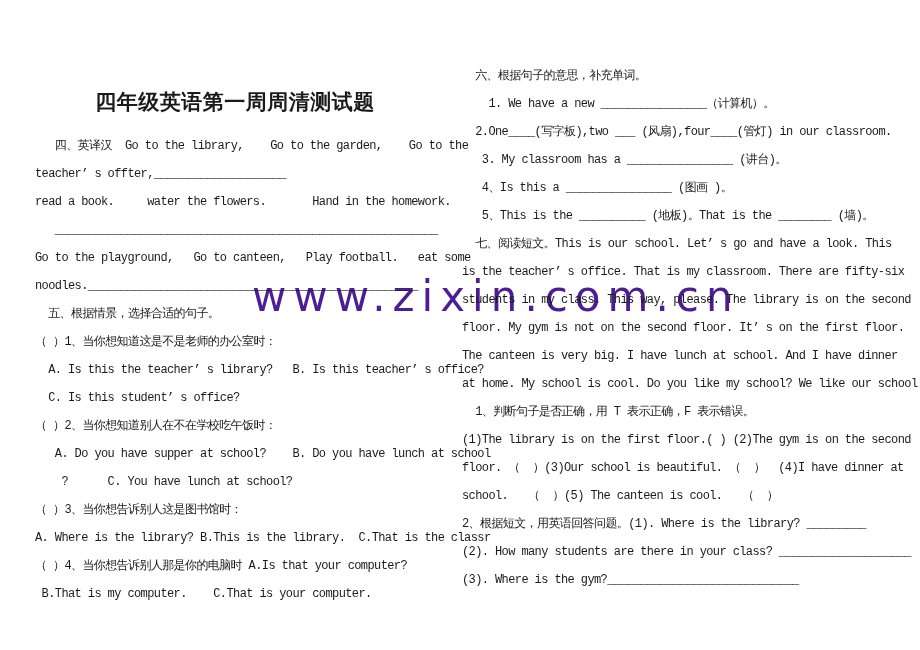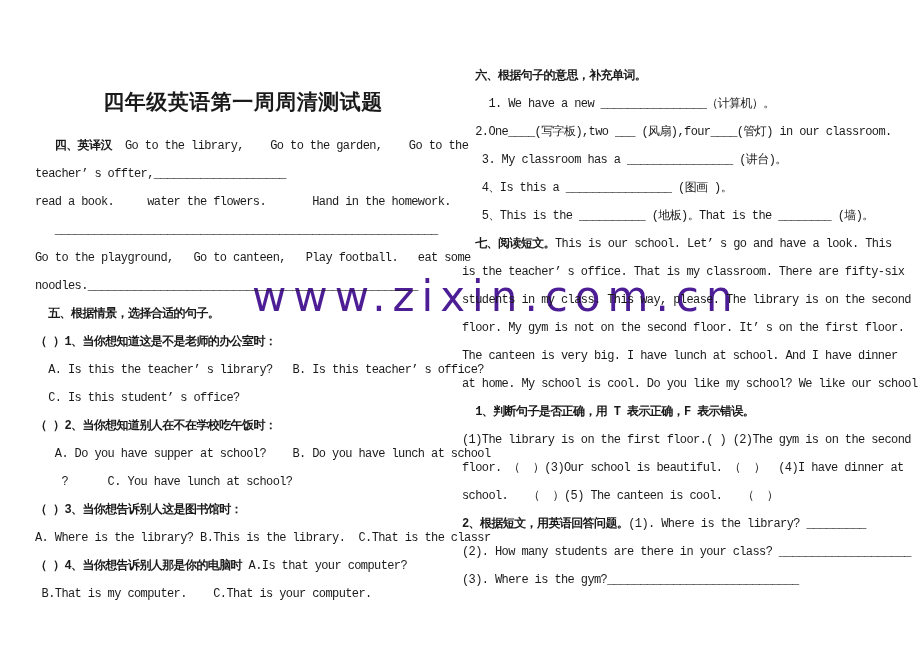--- a/index.html
+++ b/index.html
@@ -8,39 +8,39 @@
     width:920px;height:650px;
     background:#ffffff;
     overflow:hidden;
     font-family:"Liberation Mono","DejaVu Sans Mono",monospace;
     font-size:12px;
     color:#1a1a1a;
     letter-spacing:-0.6px;
   }
   .title{
     position:absolute;
-    left:38px;top:88px;width:410px;
+    left:30px;top:88px;width:410px;
     text-align:center;
     font-weight:700;
     font-size:21px;
     letter-spacing:0.5px;
     white-space:nowrap;
   }
   .col{
     position:absolute;
     white-space:pre;
   }
   #left-col{left:35px;top:132px;width:430px;}
   #right-col{left:462px;top:62px;width:438px;}
   .line{
     height:28px;
     line-height:28px;
     white-space:pre;
   }
-  .b{font-weight:700;}
+  .b{font-weight:400;}
   .watermark{
     position:absolute;
     left:252px;top:272px;
     font-family:"DejaVu Sans","Liberation Sans",sans-serif;
     font-size:42px;
     letter-spacing:7px;
     color:#4c1d95;
     white-space:nowrap;
     pointer-events:none;
     text-align:center;

